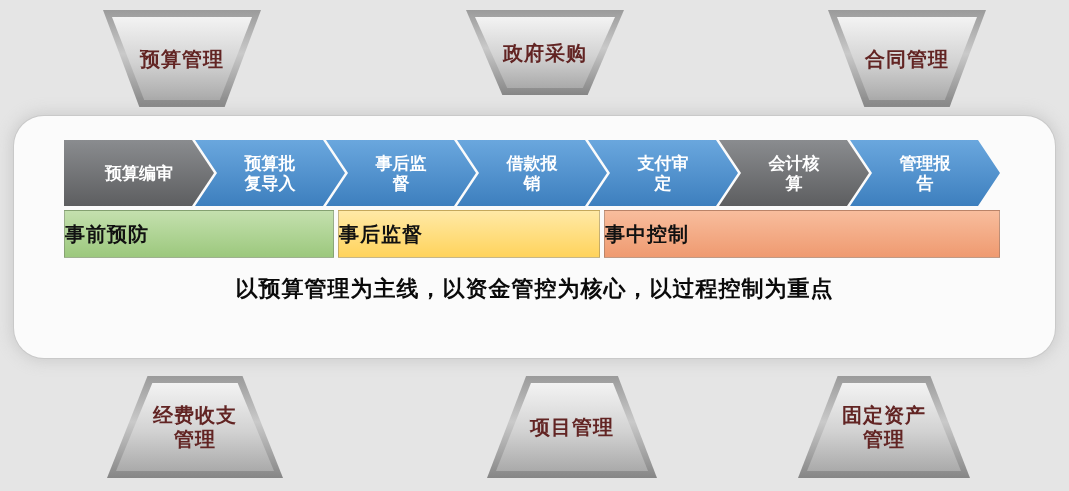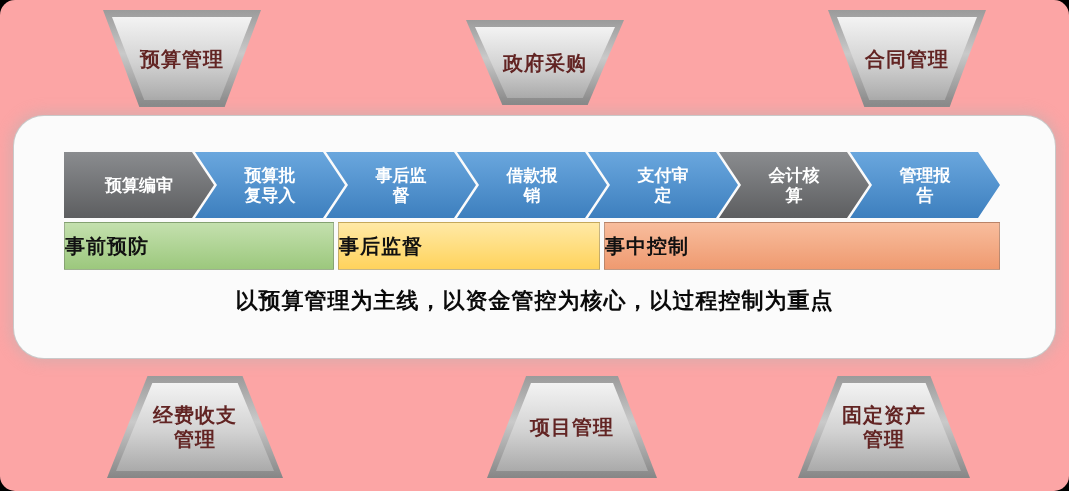--- a/index.html
+++ b/index.html
@@ -3,23 +3,22 @@
 <meta charset="utf-8">
 <style>
   html,body{margin:0;padding:0;}
   body{
     background:#000;
     font-family:"DejaVu Sans","Liberation Sans",sans-serif;
   }
   .stage{
     position:relative;
     width:1069px;height:491px;
-    background:#fca5a5;
+    background:#e5e5e5;
     overflow:hidden;
-    border-radius:15px;
   }
 
   
   .trap{
     position:absolute;
     display:flex;align-items:center;justify-content:center;
   }
   .trap .shell{
     position:absolute;inset:0;
     background:linear-gradient(180deg,#9b9b9b 0%,#c9c9c9 45%,#868686 100%);
@@ -39,36 +38,36 @@
     color:#622423;
     font-weight:bold;
     font-size:20px;
     text-align:center;
     line-height:1.2;
     letter-spacing:1px;
   }
   .trap-label.wrap{max-width:4.6em;}
 
   .m-top-1{left:103px;top:10px;width:158px;height:97px;}
-  .m-top-2{left:466px;top:20px;width:158px;height:85px;}
+  .m-top-2{left:466px;top:10px;width:158px;height:85px;}
   .m-top-3{left:828px;top:10px;width:158px;height:97px;}
   .m-bot-1{left:107px;top:376px;width:176px;height:102px;}
   .m-bot-2{left:487px;top:376px;width:170px;height:102px;}
   .m-bot-3{left:798px;top:376px;width:172px;height:102px;}
 
   
   .panel{
     position:absolute;
     left:14px;top:116px;
     width:1041px;height:242px;
     background:#fbfbfb;
     border-radius:30px;
     box-shadow:0 0 0 1px #c9c9c9,0 0 14px 4px rgba(180,180,180,.45);
     box-sizing:border-box;
-    padding:36px 50px 0 50px;
+    padding:24px 50px 0 50px;
   }
 
   
   .chevrons{
     display:flex;
     width:936px;
     height:66px;
   }
   .chev{
     height:66px;

